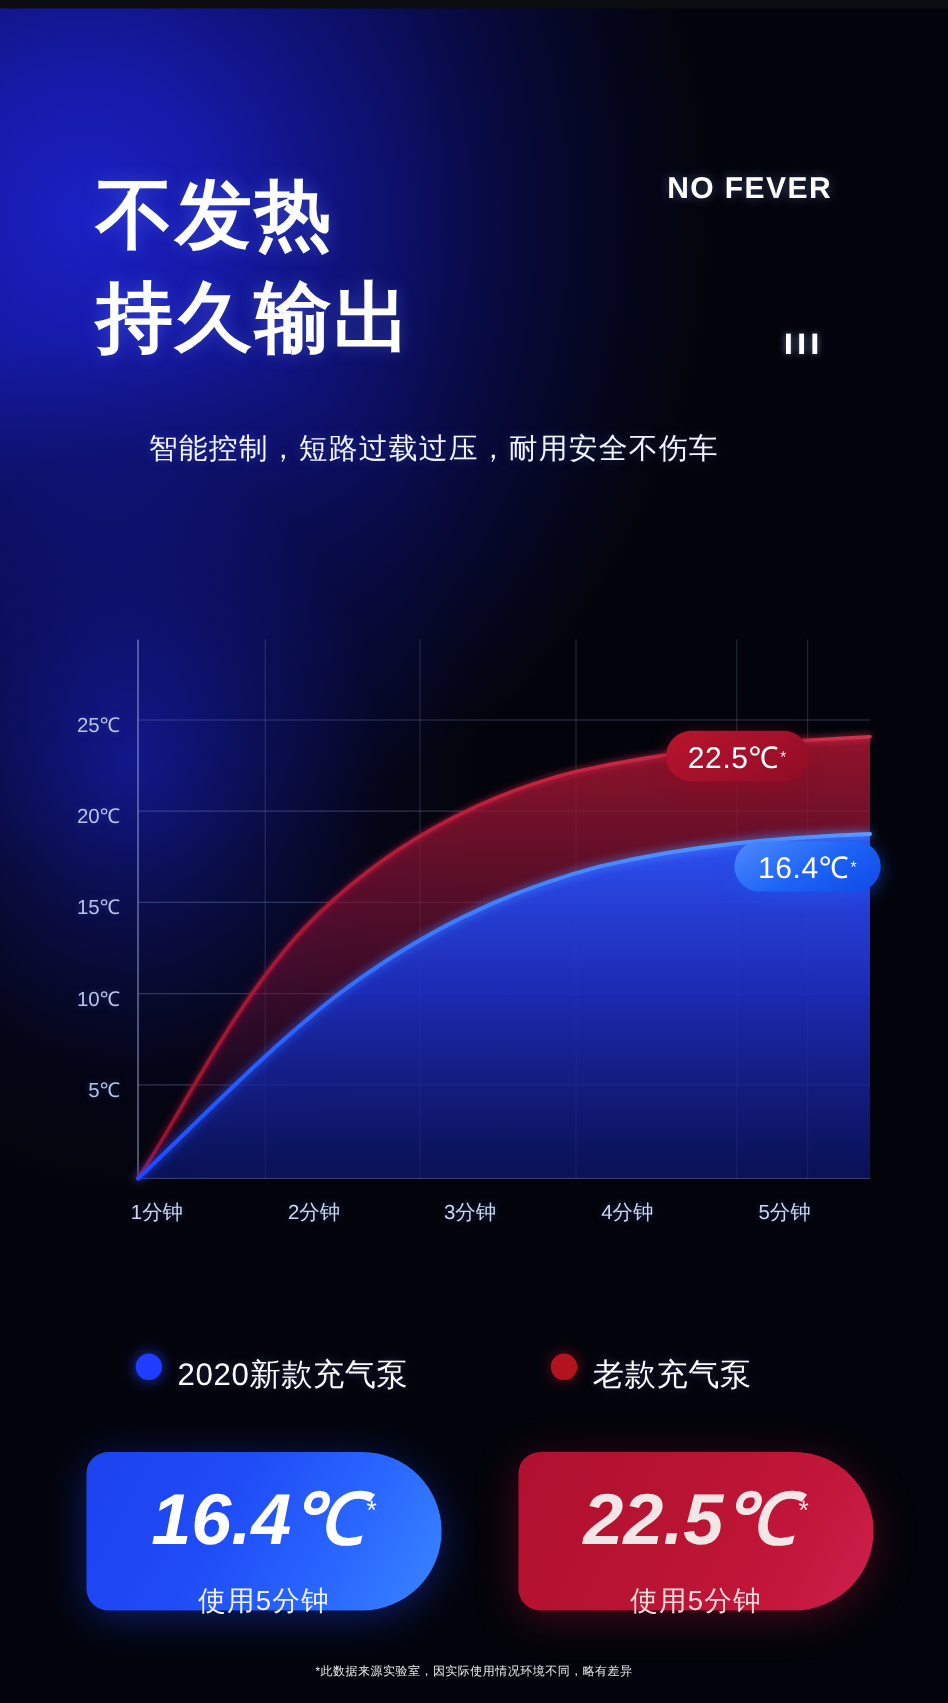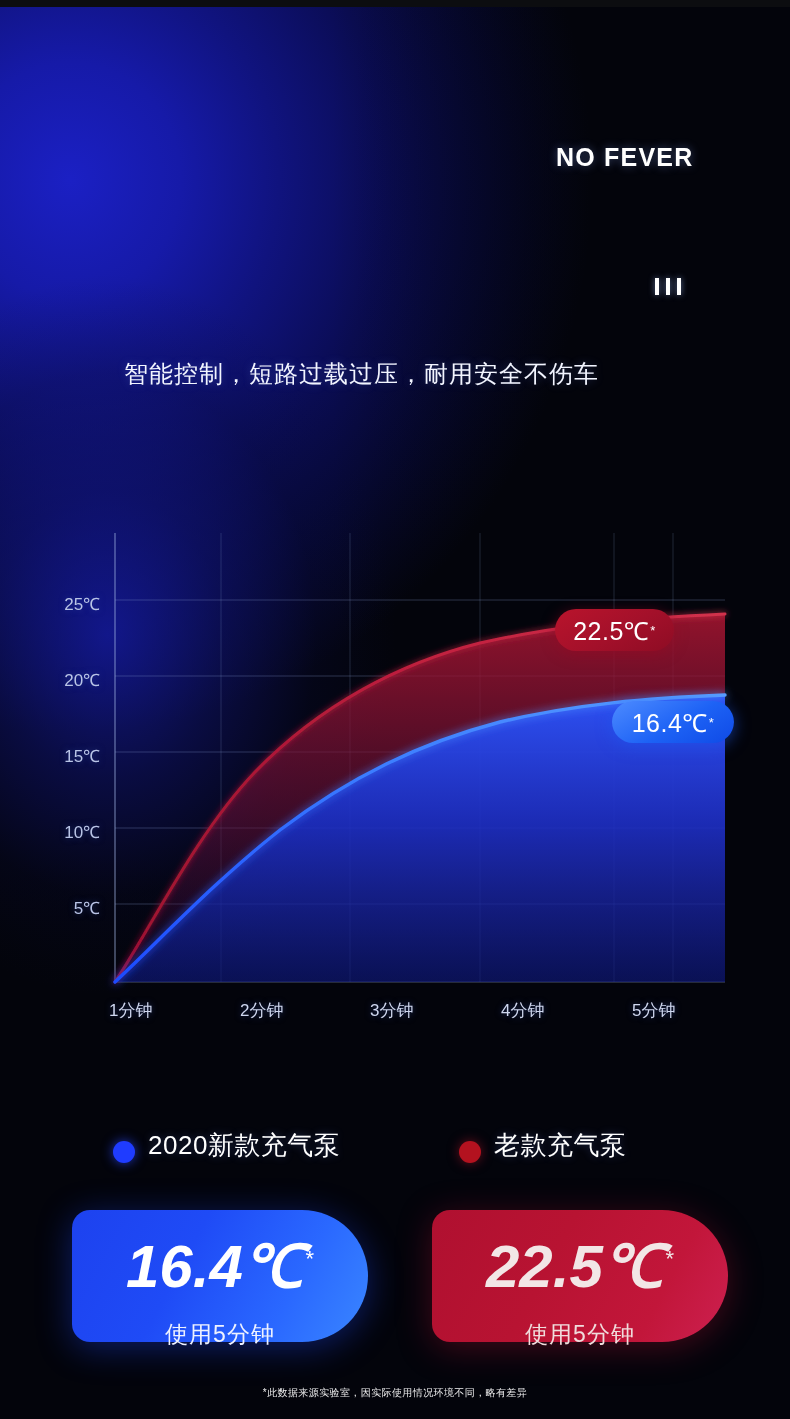--- a/index.html
+++ b/index.html
@@ -130,21 +130,21 @@
     background:linear-gradient(150deg,#4d8bff 0%, #1d62f5 55%, #0f4ae6 100%);
     box-shadow:0 3px 16px rgba(30,90,240,.55);
   }
 
   
   .legend{
     position:absolute; left:0; top:1128px; width:790px; height:42px;
   }
   .legend-item{
     position:absolute;
-    display:flex; align-items:flex-end; gap:13px;padding-left:19px;
+    display:flex; align-items:flex-start; gap:13px;padding-left:19px;
   }
   .legend-item.one{ left:94px; top:0; }
   .legend-item.two{ left:440px; top:0; }
   .legend-dot{ width:22px; height:22px; border-radius:50%; flex:none; }
   .legend-dot.blue{ background:#1f3cff; box-shadow:0 0 12px rgba(40,70,255,.75); }
   .legend-dot.red{ background:#b3121f; box-shadow:0 0 12px rgba(170,20,40,.6); }
   .legend-text{
     color:#ffffff; font-size:26px; letter-spacing:.5px;
     text-shadow:0 0 8px rgba(120,150,255,.3);
   }
@@ -205,20 +205,24 @@
 <body>
 
 <div id="page">
 
   <div class="bg-base"></div>
   <div class="bg-glow-main"></div>
   <div class="bg-glow-left"></div>
   <div class="bg-vignette"></div>
   <div class="top-strip"></div>
 
+  <div class="headline">
+    <span class="l1">不发热</span>
+    <span class="l2">持久输出</span>
+  </div>
 
   <div class="nofever">NO FEVER</div>
 
   <div class="dots">
     <i></i>
     <i></i>
     <i></i>
   </div>
 
   <div class="subhead">智能控制，短路过载过压，耐用安全不伤车</div>

